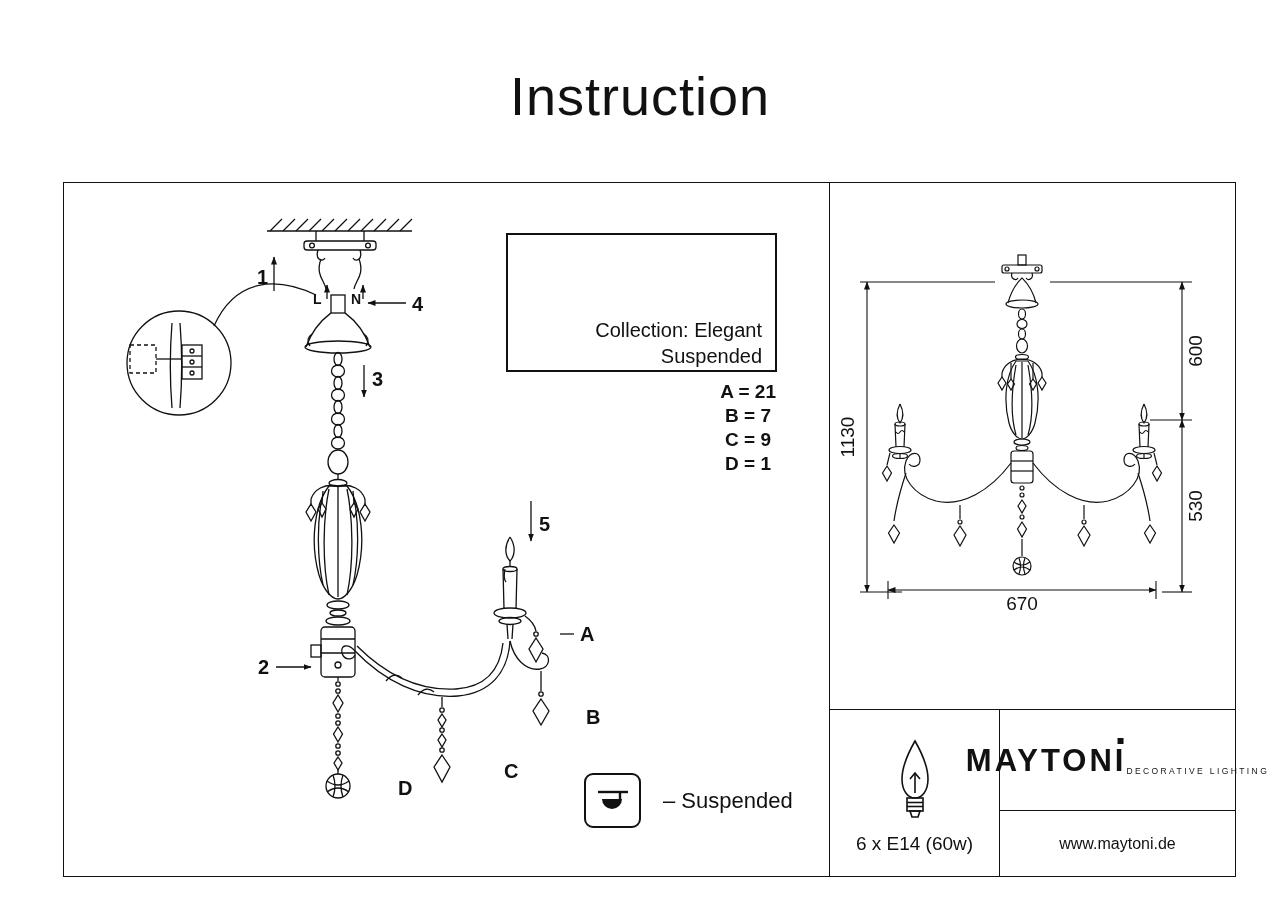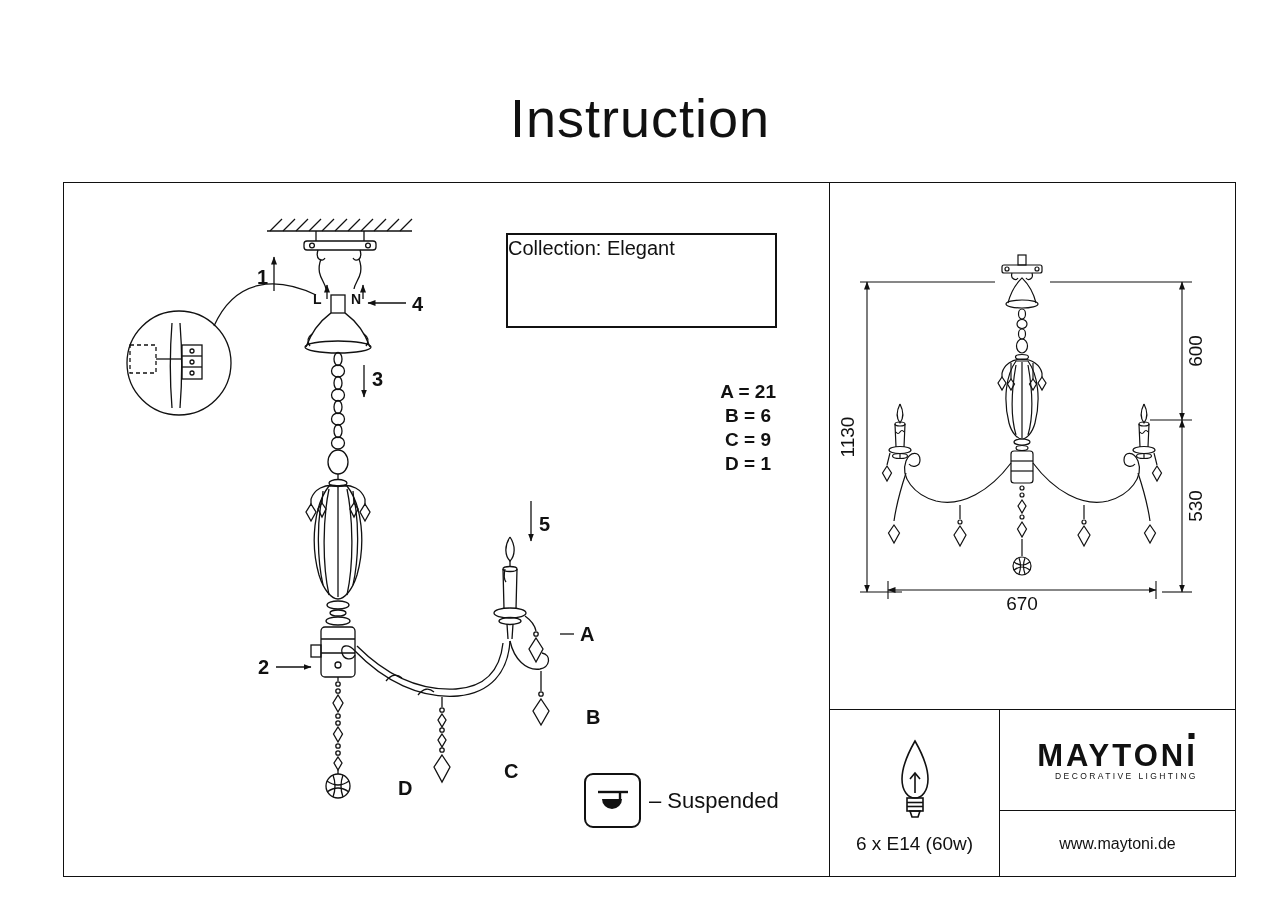--- a/index.html
+++ b/index.html
@@ -1,36 +1,36 @@
 <!DOCTYPE html>
 <html><head>
 <meta charset="utf-8">
 <style>
   *{margin:0;padding:0;box-sizing:border-box}
   html,body{background:#fff}
   body{width:1280px;height:905px;position:relative;font-family:"Liberation Sans",sans-serif;color:#111;overflow:hidden}
-  .title{position:absolute;top:87px;left:0;width:100%;text-align:center;font-size:54px;font-weight:400;letter-spacing:1px}
+  .title{position:absolute;top:65px;left:0;width:100%;text-align:center;font-size:54px;font-weight:400;letter-spacing:1px}
   .frame{position:absolute;left:63px;top:182px;width:1173px;height:695px;border:1.6px solid #111;display:flex;background:#fff}
   .left-panel{position:relative;width:766px;flex:none;border-right:1.6px solid #111}
   .right-panel{flex:1;display:flex;flex-direction:column;min-width:0}
   .dim-area{flex:1;position:relative}
   .bottom-row{height:167px;border-top:1.6px solid #111;display:flex}
   .bulb-cell{width:170px;flex:none;border-right:1.6px solid #111;display:flex;flex-direction:column;align-items:center;justify-content:center;gap:8px;padding-top:4px}
   .bulb-spec{font-size:19px;white-space:nowrap}
   .brand-cell{flex:1;display:flex;flex-direction:column;min-width:0}
   .brand-top{height:101px;border-bottom:1.6px solid #111;display:flex;align-items:center;justify-content:center}
-  .logo-wrap{display:inline-flex;flex-direction:column;align-items:flex-end}
+  .logo-wrap{display:inline-flex;flex-direction:row;align-items:flex-end}
   .logo{font-size:31px;font-weight:bold;letter-spacing:3px;line-height:1;display:inline-flex}
   .logo-i{position:relative;display:inline-block}
   .logo-i-dot{position:absolute;left:50%;transform:translateX(-58%);top:-7px;width:6px;height:6px;background:#111}
   .tagline{font-size:8.5px;letter-spacing:2.4px;white-space:nowrap}
   .brand-bottom{flex:1;display:flex;align-items:center;justify-content:center;font-size:16px}
-  .info-box{position:absolute;left:442px;top:50px;width:271px;height:95px;border:2px solid #111;display:flex;flex-direction:row;justify-content:space-between;text-align:right;padding-right:13px;font-size:20px;line-height:1.33}
+  .info-box{position:absolute;left:442px;top:50px;width:271px;height:139px;border:2px solid #111;display:flex;flex-direction:column;justify-content:flex-end;text-align:right;padding-right:13px;font-size:20px;line-height:1.33}
   .parts{position:absolute;right:53px;top:197px;text-align:center;font-size:19px;font-weight:bold;line-height:1.27}
-  .mount-row{position:absolute;left:520px;top:590px;display:flex;align-items:center;gap:8px}
+  .mount-row{position:absolute;left:520px;top:590px;display:flex;align-items:center;gap:22px}
   .mount-icon{width:57px;height:55px;border:2.6px solid #111;border-radius:9px;display:flex;align-items:center;justify-content:center;flex:none}
   .mount-label{font-size:22px;white-space:nowrap}
   .asm-svg,.dim-svg{position:absolute;left:0;top:0}
   svg text{font-family:"Liberation Sans",sans-serif;fill:#111;stroke:none}
   .callout{font-size:20px;font-weight:bold}
   .wire-label{font-size:14px;font-weight:bold}
   .dim-label{font-size:19px}
 </style>
 </head>
 <body>
@@ -233,25 +233,26 @@
       <text class="callout" x="475" y="348">5</text>
       <text class="callout" x="194" y="491">2</text>
       <text class="callout" x="516" y="458">A</text>
       <text class="callout" x="522" y="541">B</text>
       <text class="callout" x="440" y="595">C</text>
       <text class="callout" x="334" y="612">D</text>
     </svg>
 
     <div class="info-box">
       <div>Collection: Elegant</div>
+      <div>Suspended</div>
     </div>
 
     <div class="parts">
       <div>A = 21</div>
-      <div>B = 6</div>
+      <div>B = 7</div>
       <div>C = 9</div>
       <div>D = 1</div>
     </div>
 
     <div class="mount-row">
       <div class="mount-icon">
         <svg width="40" height="38" viewBox="0 0 40 38">
           <g stroke="#111" stroke-width="2.4" fill="none">
             <line x1="5" y1="10" x2="35" y2="10"></line>
             <line x1="27" y1="10" x2="27" y2="17"></line>

